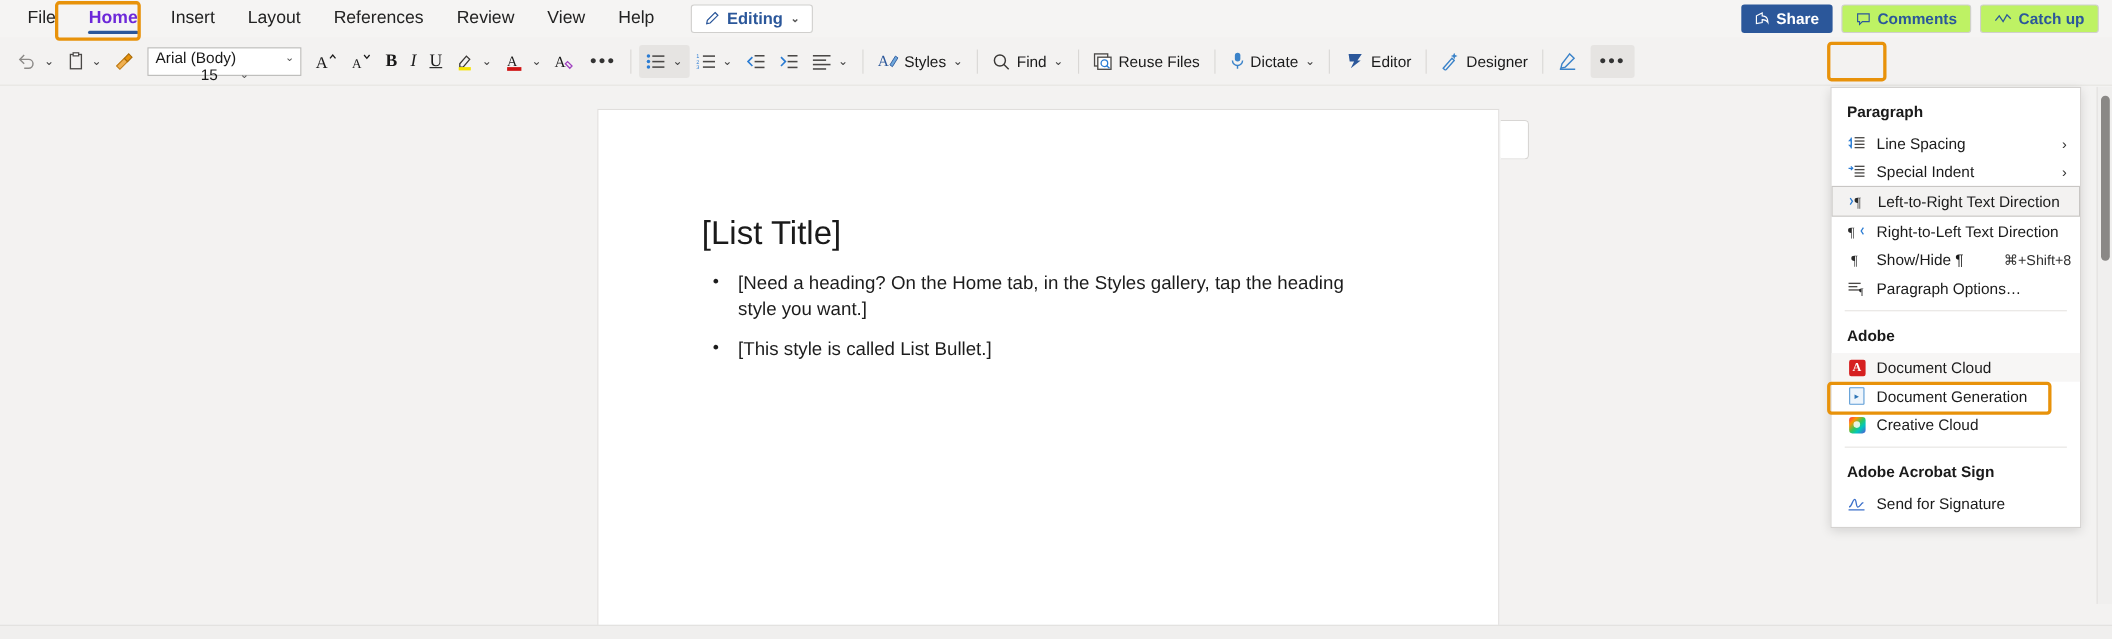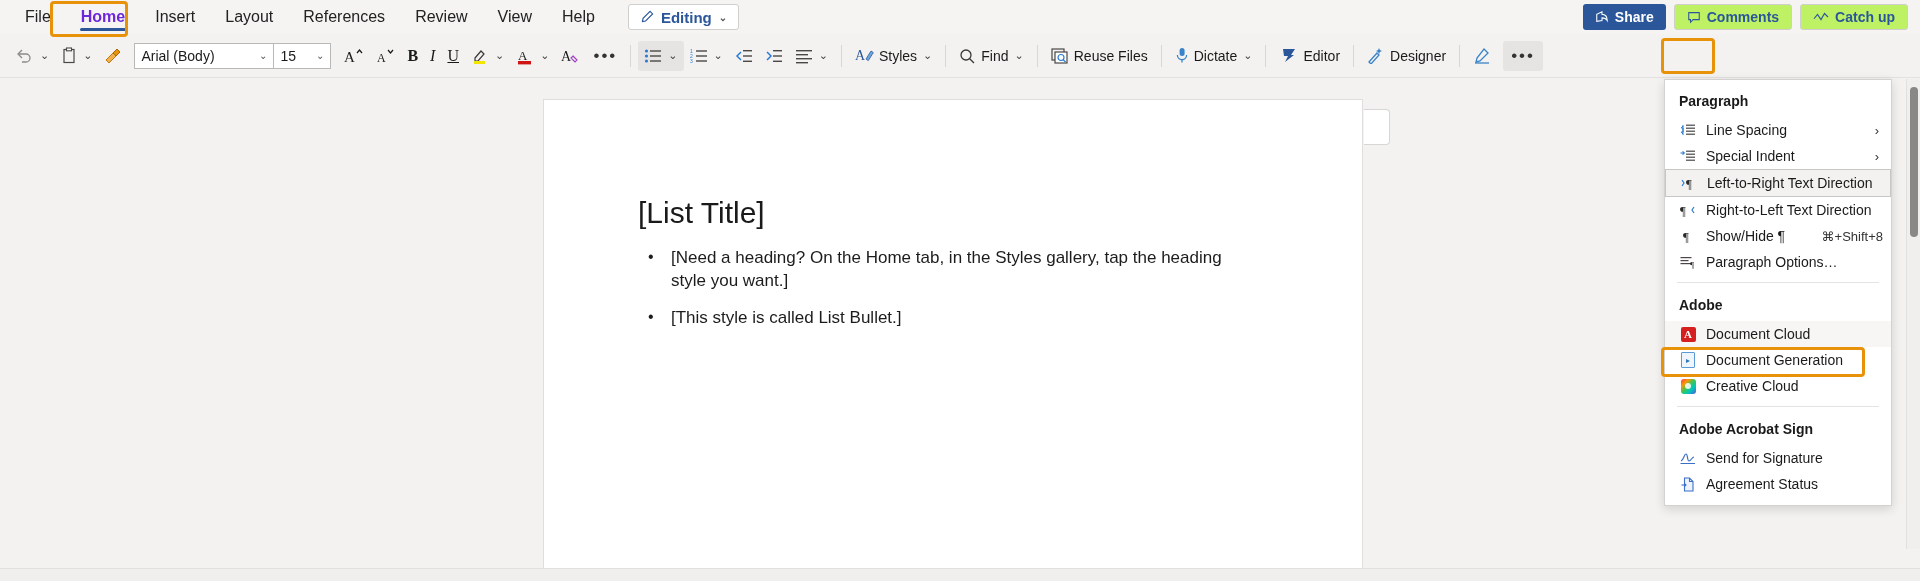--- a/index.html
+++ b/index.html
@@ -53,21 +53,21 @@
     position: absolute; left: 0; top: 34px; width: 1920px; height: 44px;
     background: #f3f2f1; border-bottom: 1px solid #e3e1df;
     display: flex; align-items: center; padding-left: 10px; gap: 0;
   }
   .rb { height: 30px; display: flex; align-items: center; padding: 0 6px;
         border-radius: 3px; color: #1a1a1a; font-size: 14px; gap: 5px; white-space: nowrap; }
   .rb.sel { background: #e6e4e2; }
   .rb .cv { font-size: 11px; color: #444; margin-left: 1px; }
   .sep { width: 1px; height: 22px; background: #d9d7d5; margin: 0 7px; flex: none; }
   .font-group { display: flex; align-items: center; height: 26px;
-    border: 1px solid #b9b8b6; background: #fff; margin: 0 6px; }
+    border: 1px solid #b9b8b6; background: #fff; margin: 0 6px; flex-direction: column; }
   .font-name { width: 138px; padding: 0 6px; font-size: 14px; color: #1a1a1a;
     display: flex; align-items: center; justify-content: space-between; height: 24px; }
   .font-divider { width: 1px; height: 24px; background: #b9b8b6; }
   .font-size { width: 56px; padding: 0 6px; font-size: 14px; color: #1a1a1a;
     display: flex; align-items: center; justify-content: space-between; height: 24px; }
   .caret { font-size: 10px; color: #555; }
   .glyph { font-size: 16px; line-height: 1; display: inline-flex; align-items: center; }
   .dots { letter-spacing: 2px; font-size: 17px; line-height: 10px; color: #333; }
   .ribbon-collapse { position: absolute; right: 12px; top: 50px; font-size: 11px; color: #555; }
 
@@ -577,31 +577,20 @@
     <div class="menu-item">
       <span class="mi-icon">
         <svg width="16" height="14" viewBox="0 0 16 14">
             <path d="M1 10c3-1 3-7 5-7s1 7 3 7 3-4 5-4" fill="none" stroke="#3b6fc9" stroke-width="1.2"></path>
             <line x1="0.5" y1="12.5" x2="15" y2="12.5" stroke="#3b6fc9" stroke-width="1"></line>
           </svg>
       </span>
       <span class="mi-label">Send for Signature</span>
     </div>
 
-    <div class="menu-item">
-      <span class="mi-icon">
-        <svg width="15" height="15" viewBox="0 0 15 15">
-            <path d="M3.5 1h5l3.5 3.5V14h-8.5z" fill="#eef3fb" stroke="#3b6fc9" stroke-width="1.1"></path>
-            <polyline points="8.5,1 8.5,4.5 12,4.5" fill="none" stroke="#3b6fc9" stroke-width="1.1"></polyline>
-            <line x1="0.5" y1="8" x2="5" y2="8" stroke="#3b6fc9" stroke-width="1.1"></line>
-            <polyline points="3.3,6.4 5,8 3.3,9.6" fill="none" stroke="#3b6fc9" stroke-width="1.1"></polyline>
-          </svg>
-      </span>
-      <span class="mi-label">Agreement Status</span>
-    </div>
   </div>
 
   <div class="highlight-box" style="left:1661px;top:347px;width:204px;height:30px;"></div>
 
   <div class="vscroll">
     <div class="vthumb"></div>
   </div>
   <div class="hscroll"></div>
 
 </div>

